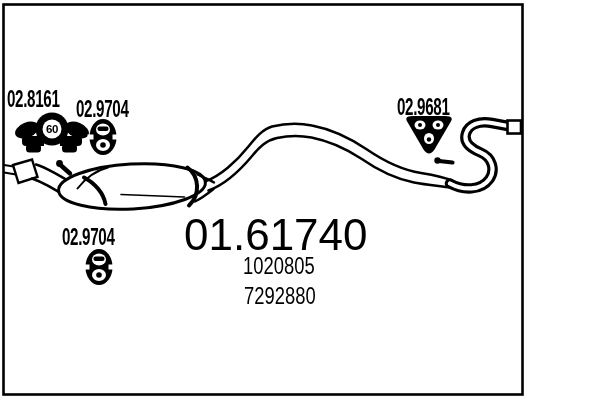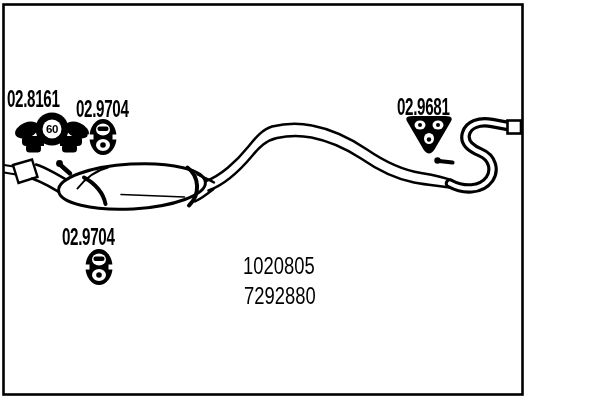--- a/index.html
+++ b/index.html
@@ -120,18 +120,19 @@
   </svg>
 
   <div class="lbl" style="left:7px; top:86px;">02.8161</div>
 
   <div class="lbl" style="left:76px; top:96px;">02.9704</div>
 
   <div class="lbl" style="left:397px; top:94px;">02.9681</div>
 
   <div class="lbl" style="left:62px; top:224px;">02.9704</div>
 
+  <div class="big">01.61740</div>
 
   <div class="ref r1">1020805</div>
 
   <div class="ref r2">7292880</div>
 
 </div>
 
 </body></html>

